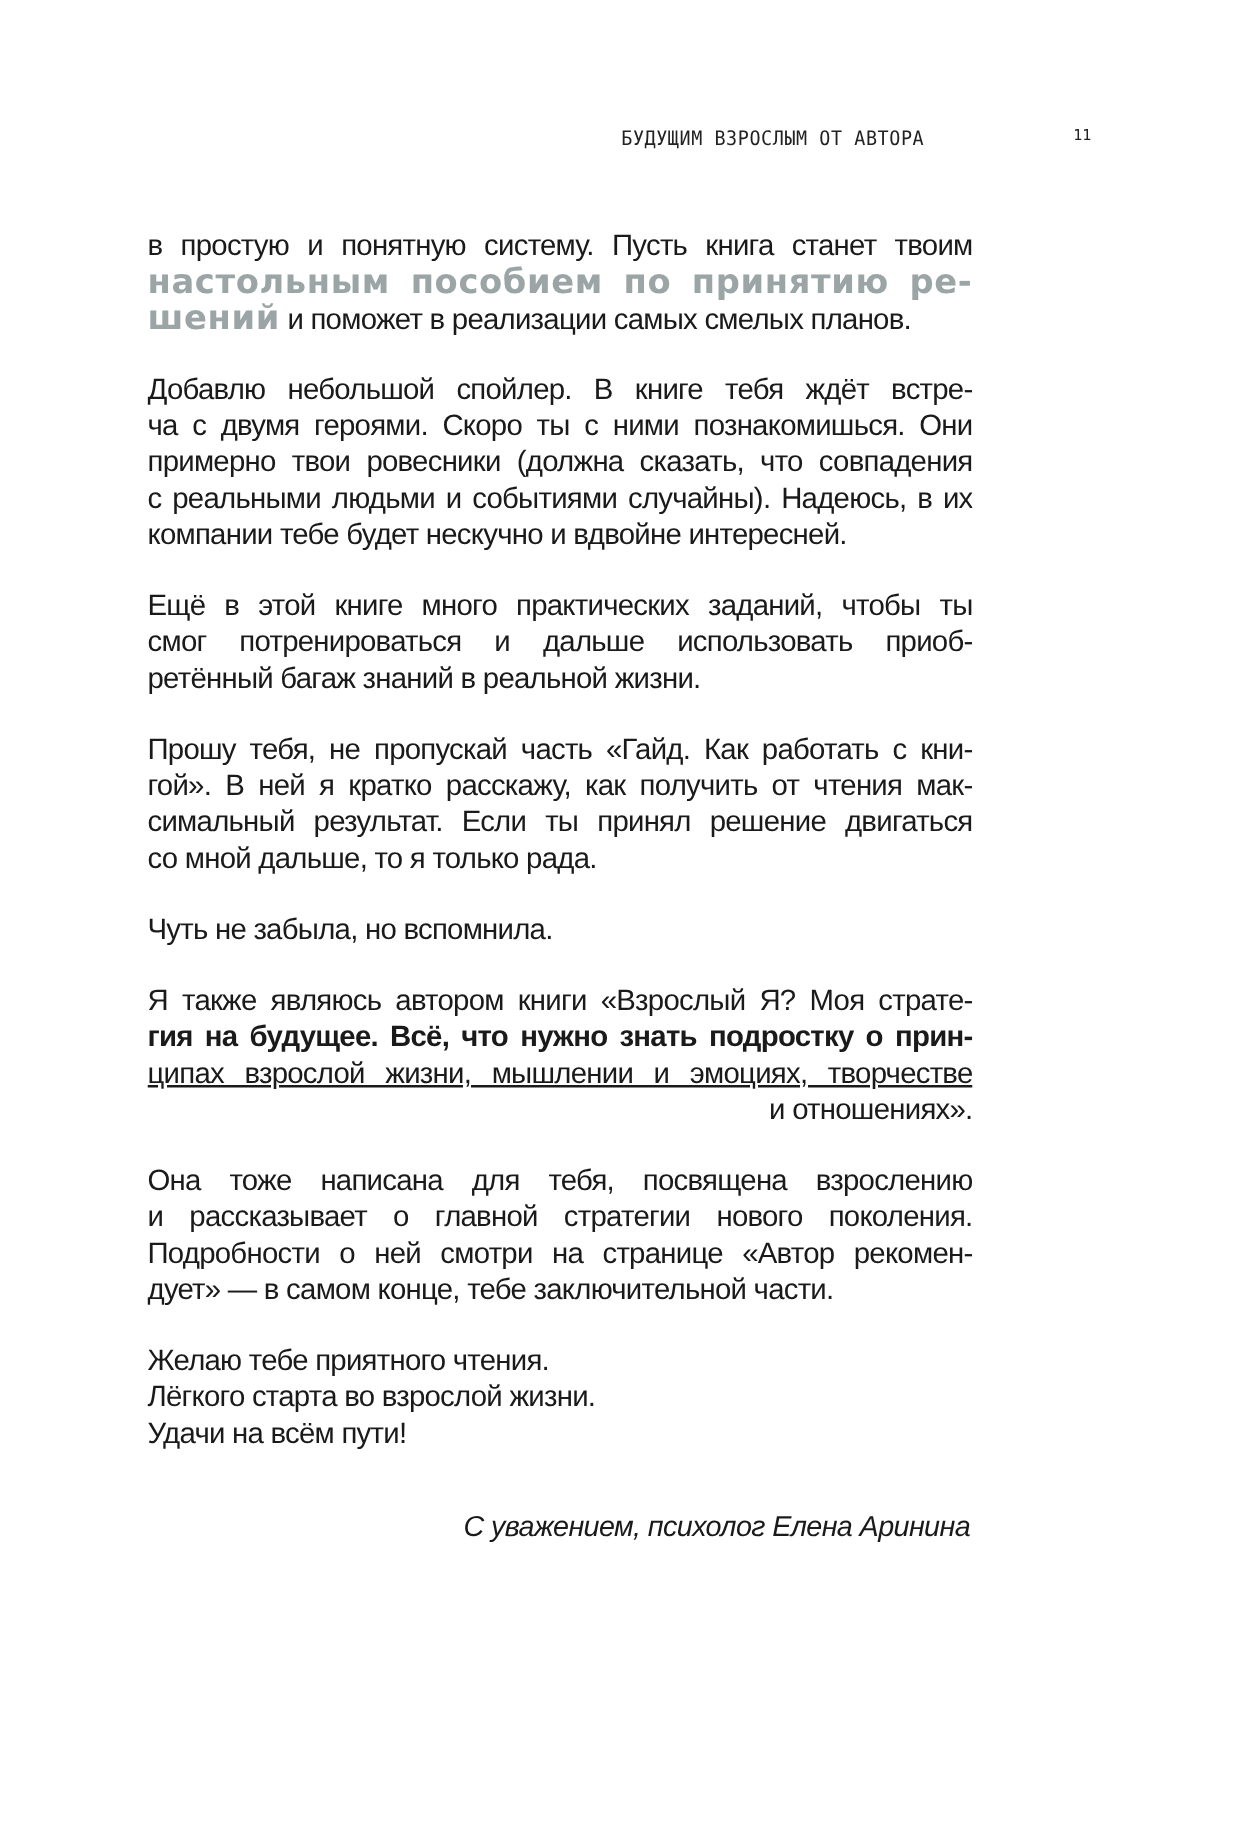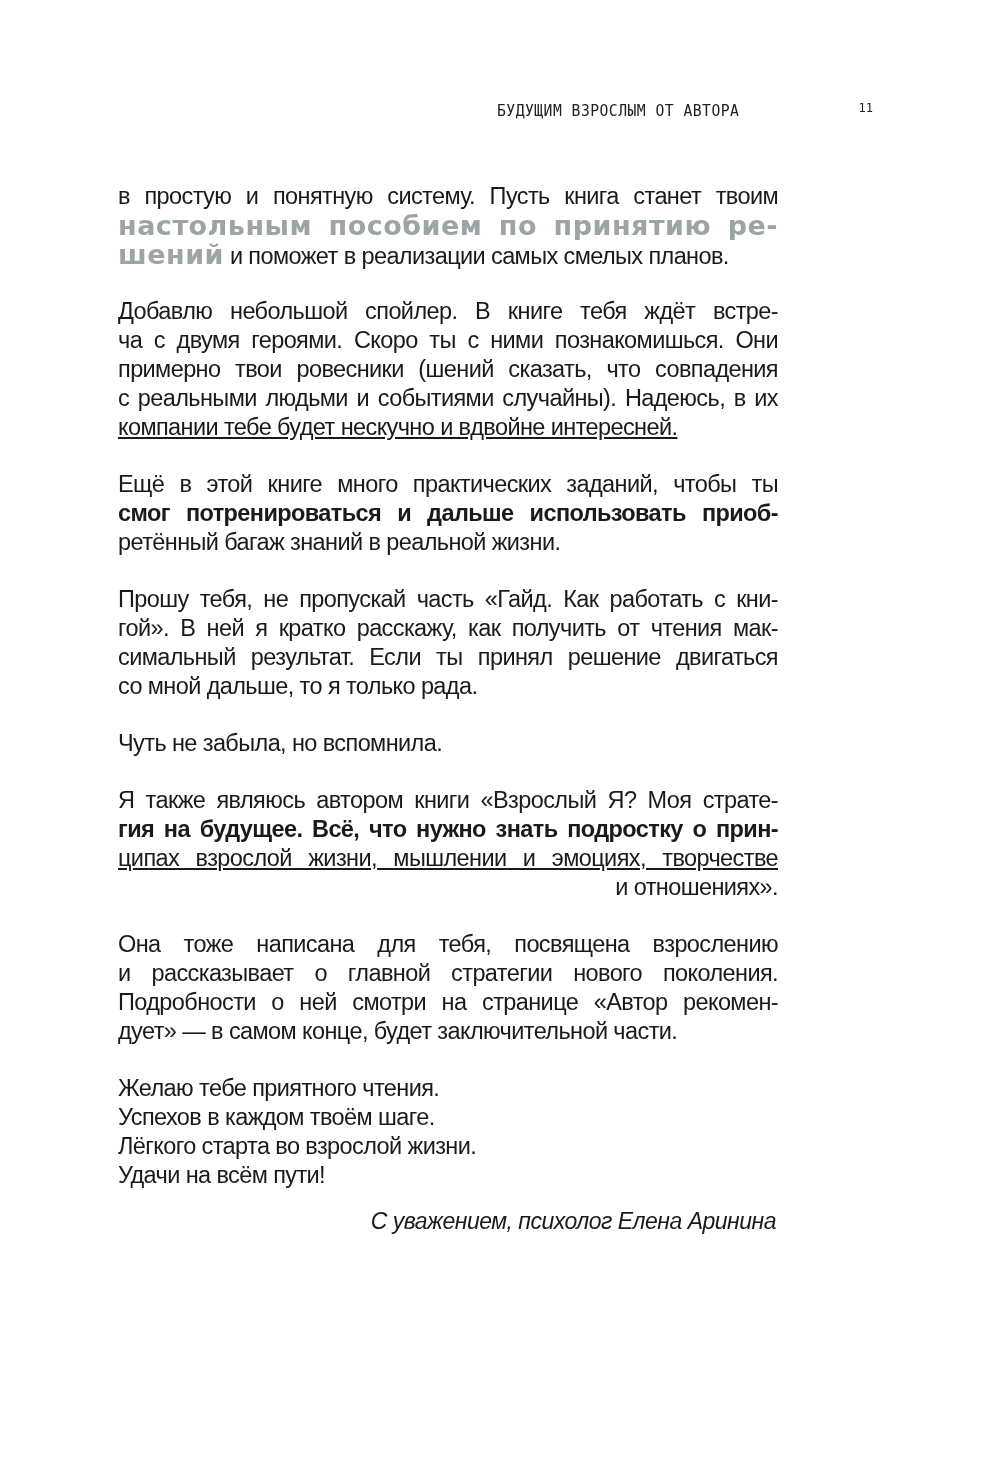--- a/index.html
+++ b/index.html
@@ -26,28 +26,28 @@
 
   <div class="para">
     <span class="line just" style="display: block;">в простую и понятную систему. Пусть книга станет твоим</span>
     <span class="line just" style="display: block;"><span class="hl">настольным пособием по принятию ре-</span></span>
     <span class="line" style="display: block;"><span class="hl">шений</span><span> и поможет в реализации самых смелых планов.</span></span>
   </div>
 
   <div class="para">
     <span class="line just" style="display: block;">Добавлю небольшой спойлер. В книге тебя ждёт встре-</span>
     <span class="line just" style="display: block;">ча с двумя героями. Скоро ты с ними познакомишься. Они</span>
-    <span class="line just" style="display: block;">примерно твои ровесники (шений сказать, что совпадения</span>
+    <span class="line just" style="display: block;">примерно твои ровесники (должна сказать, что совпадения</span>
     <span class="line just" style="display: block;">с реальными людьми и событиями случайны). Надеюсь, в их</span>
-    <span class="line" style="display: block; text-decoration: underline;">компании тебе будет нескучно и вдвойне интересней.</span>
+    <span class="line" style="display: block;">компании тебе будет нескучно и вдвойне интересней.</span>
   </div>
 
   <div class="para">
     <span class="line just" style="display: block;">Ещё в этой книге много практических заданий, чтобы ты</span>
-    <span class="line just" style="display: block; font-weight: bold;">смог потренироваться и дальше использовать приоб-</span>
+    <span class="line just" style="display: block;">смог потренироваться и дальше использовать приоб-</span>
     <span class="line" style="display: block;">ретённый багаж знаний в реальной жизни.</span>
   </div>
 
   <div class="para">
     <span class="line just" style="display: block;">Прошу тебя, не пропускай часть «Гайд. Как работать с кни-</span>
     <span class="line just" style="display: block;">гой». В ней я кратко расскажу, как получить от чтения мак-</span>
     <span class="line just" style="display: block;">симальный результат. Если ты принял решение двигаться</span>
     <span class="line" style="display: block;">со мной дальше, то я только рада.</span>
   </div>
 
@@ -59,24 +59,23 @@
     <span class="line just" style="display: block;">Я также являюсь автором книги «Взрослый Я? Моя страте-</span>
     <span class="line just" style="display: block; font-weight: bold;">гия на будущее. Всё, что нужно знать подростку о прин-</span>
     <span class="line just" style="display: block; text-decoration: underline;">ципах взрослой жизни, мышлении и эмоциях, творчестве</span>
     <span class="line" style="display: block; text-align: right;">и отношениях».</span>
   </div>
 
   <div class="para">
     <span class="line just" style="display: block;">Она тоже написана для тебя, посвящена взрослению</span>
     <span class="line just" style="display: block;">и рассказывает о главной стратегии нового поколения.</span>
     <span class="line just" style="display: block;">Подробности о ней смотри на странице «Автор рекомен-</span>
-    <span class="line" style="display: block;">дует» — в самом конце, будет заключительной части.</span>
+    <span class="line" style="display: block;">дует» — в самом конце, тебе заключительной части.</span>
   </div>
 
   <div class="para">
     <span class="line" style="display: block;">Желаю тебе приятного чтения.</span>
-    <span class="line" style="display: block;">Успехов в каждом твоём шаге.</span>
     <span class="line" style="display: block;">Лёгкого старта во взрослой жизни.</span>
     <span class="line" style="display: block;">Удачи на всём пути!</span>
   </div>
 </div>
 
 <div class="signature">С уважением, психолог Елена Аринина</div>
 
 </body></html>

